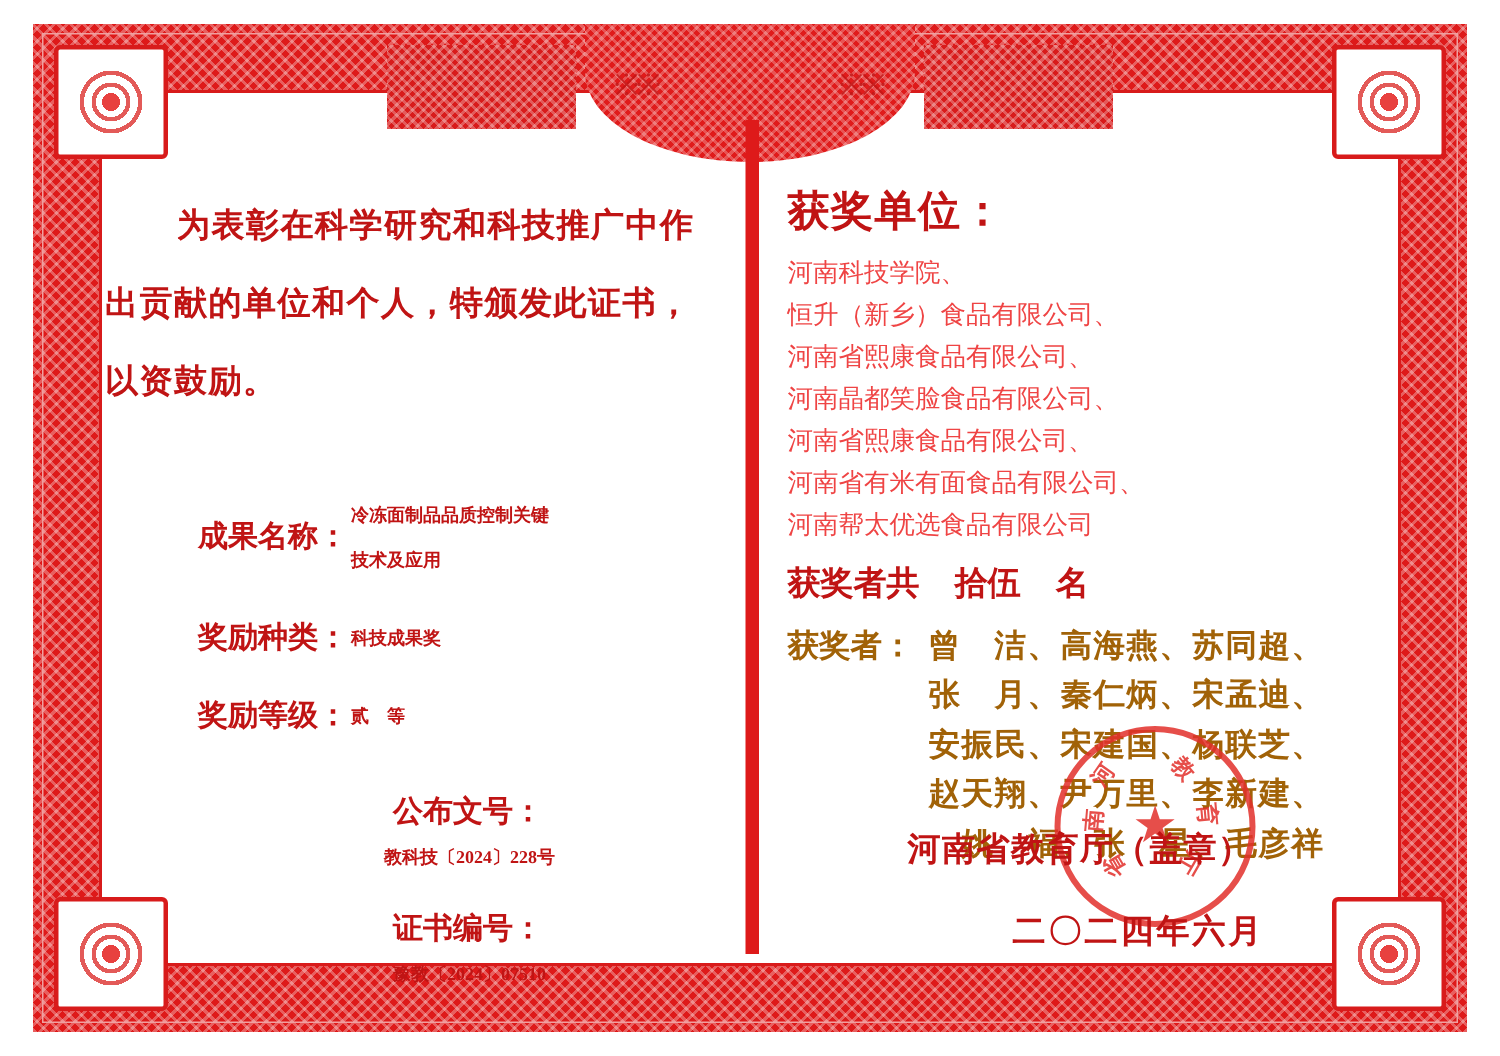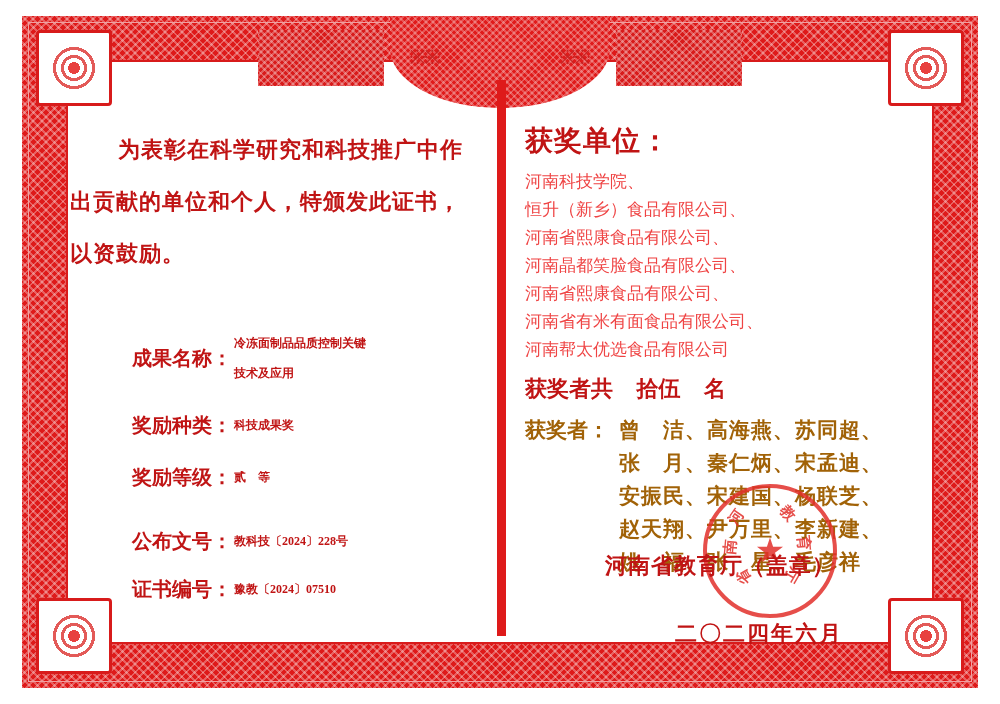--- a/index.html
+++ b/index.html
@@ -195,21 +195,21 @@
     margin-left: 2px;
   }
   .field .value .line2 { display: block; }
 
   .footer-left {
     position: absolute;
     left: 62px;
     top: 430px;
     width: 360px;
   }
-  .footer-left .field { margin-bottom: 18px; }
+  .footer-left .field { margin-bottom: 18px; flex-direction: column; }
 
   
   .award-title {
     font-size: 28px;
     font-weight: 700;
     letter-spacing: 1px;
     margin-top: 26px;
     color: #c01414;
   }
   .unit-list {
@@ -232,35 +232,36 @@
     display: flex;
     font-size: 21px;
     font-weight: 700;
     color: #a16207;
   }
   .winners .wlabel { white-space: nowrap; padding-top: 2px; }
   .winners .wnames { margin-left: 10px; }
   .winners .wrow {
     line-height: 33px;
     letter-spacing: 1px;
+    text-align: right;
   }
 
   .issuer {
     position: absolute;
     left: 80px;
     top: 455px;
     font-size: 22px;
     font-weight: 700;
     color: #c01414;
     letter-spacing: 1px;
   }
   .issue-date {
     position: absolute;
     left: 150px;
-    top: 523px;
+    top: 510px;
     font-size: 22px;
     font-weight: 700;
     color: #c01414;
     letter-spacing: 2px;
   }
 
   
   .seal {
     position: absolute;
     left: 178px;

